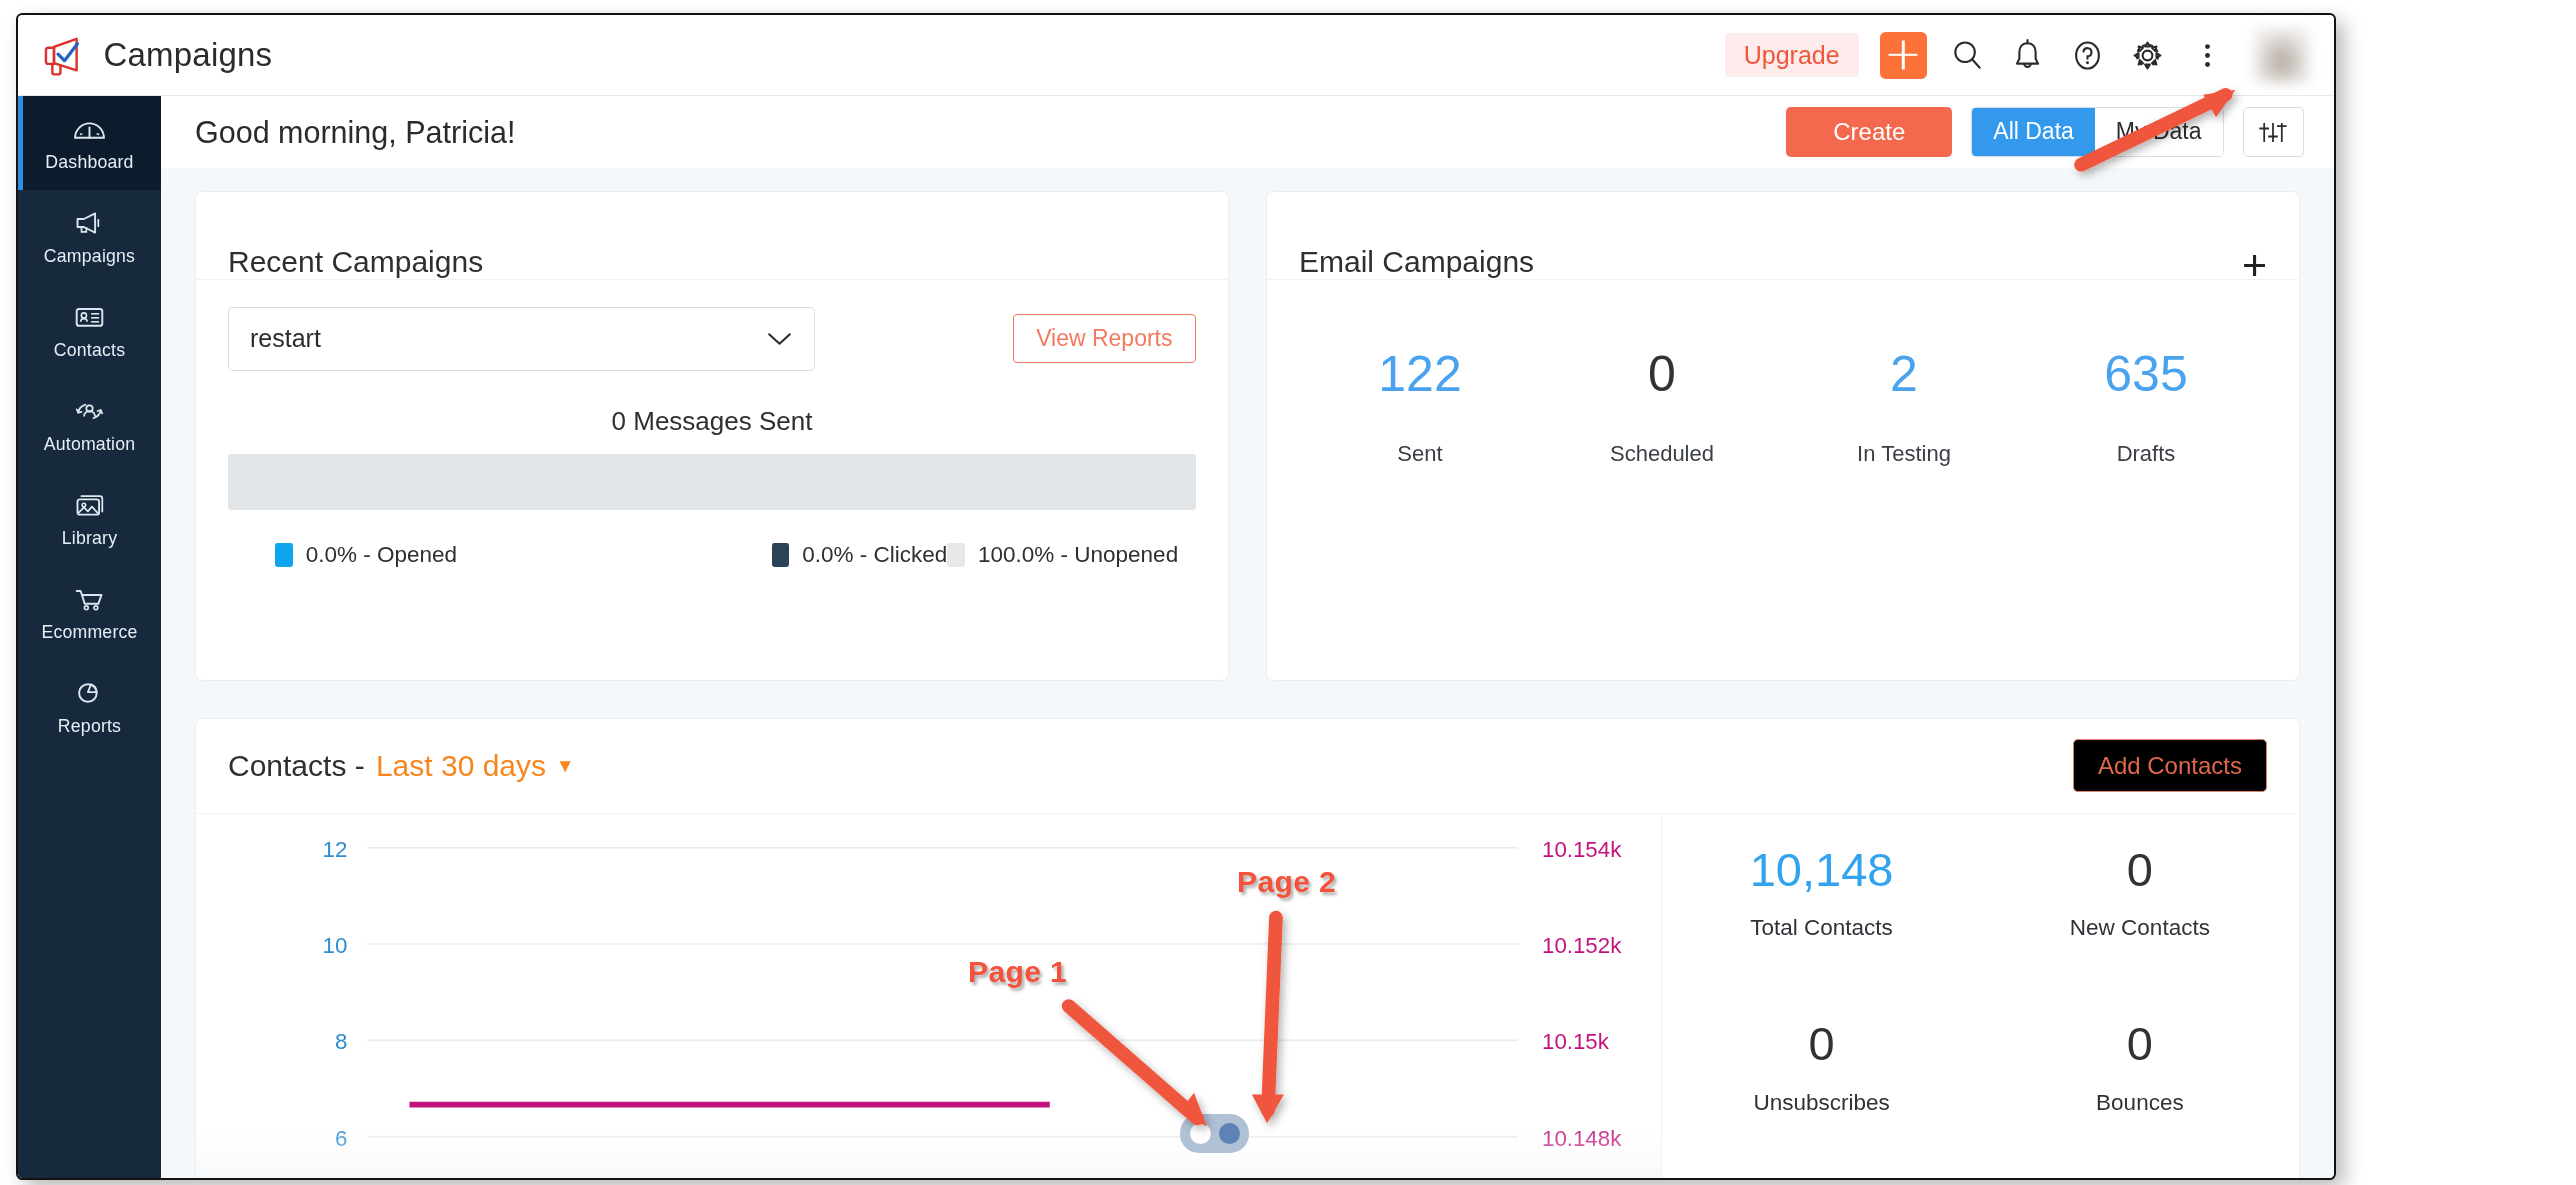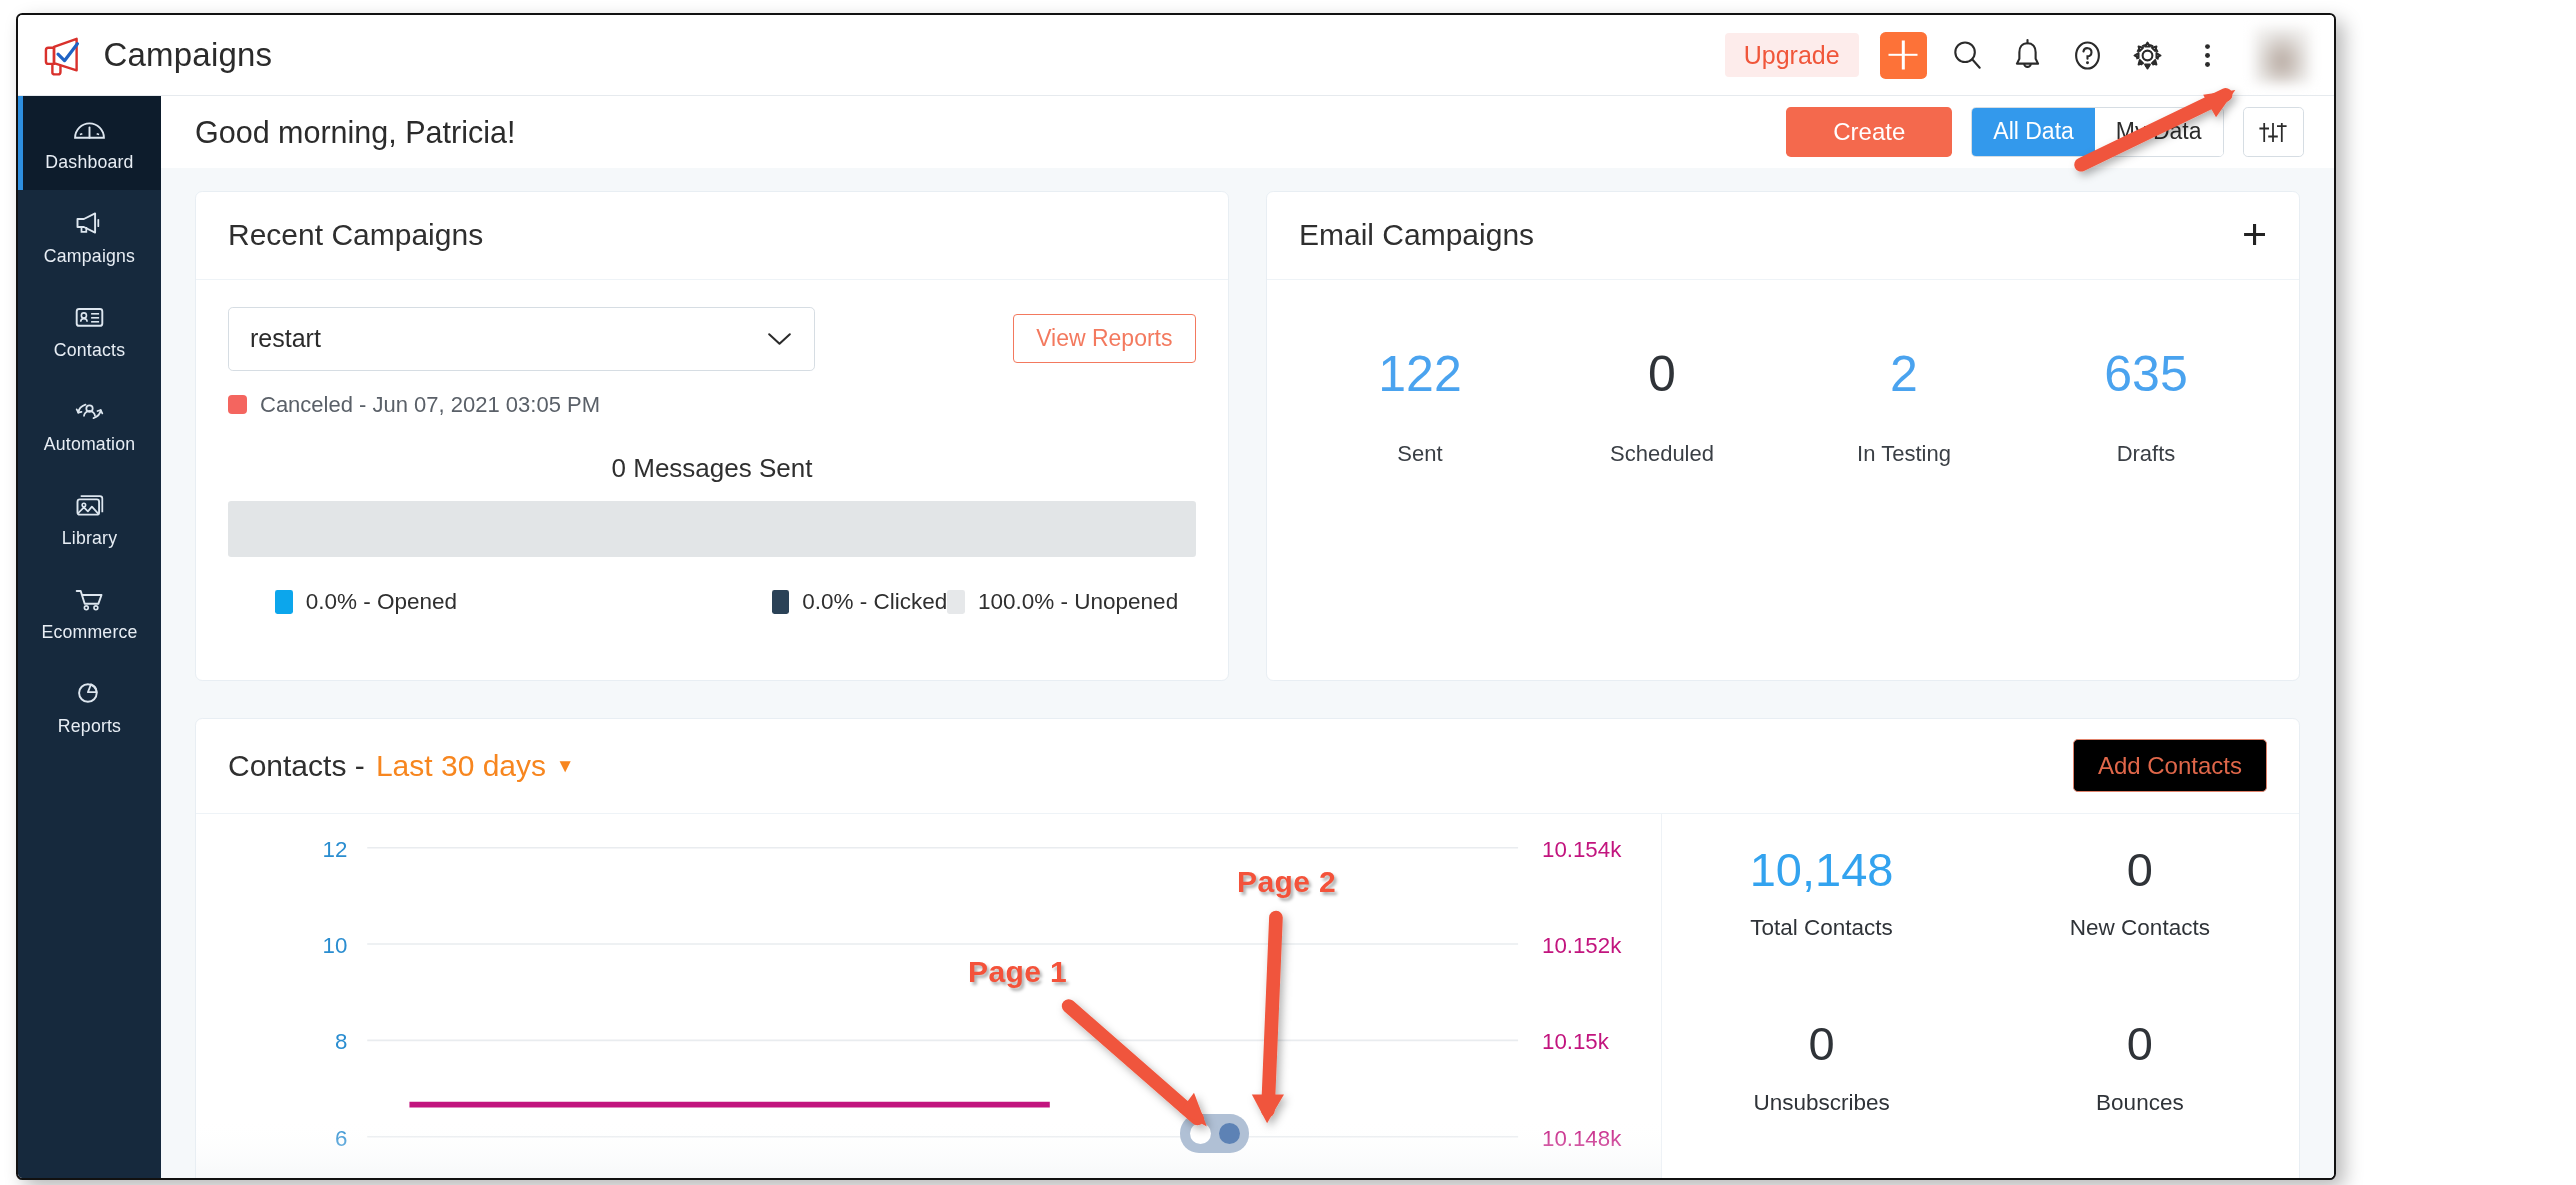--- a/index.html
+++ b/index.html
@@ -98,21 +98,21 @@
   .seg-btn.on { background: #3399ec; color: #fff; }
   .filter-btn {
     width: 61px; height: 50px; border: 0.8px solid #d6dde3; border-radius: 4.8px;
     background: #fff; cursor: pointer; display:flex; align-items:center; justify-content:center;
   }
 
   
   .cards-row { display: flex; gap: 37px; padding: 22.5px 34px 0 34px; }
   .card { background: #fff; border: 0.8px solid #e8eef3; border-radius: 7.2px; }
   .card-head {
-    height: 88px; display: flex; align-items: center; padding: 0 32px;
+    height: 88px; display: flex; align-items: flex-end; padding: 0 32px;
     border-bottom: 0.8px solid #eef3f7;
   }
   .card-title { font-size: 30px; color: #2f2f2f; }
   .card-head .hplus {
     margin-left: auto; font-size: 43px; line-height: 0.6; color: #222; cursor: pointer;
     font-weight: 300;
   }
 
   #recent-card { width: 1038px; height: 490px; }
   #email-card  { width: 1038px; height: 490px; }
@@ -350,24 +350,20 @@
             <div class="row1">
               <div class="select-box">
                 <span>restart</span>
                 <svg class="caret" width="27" height="16" viewBox="0 0 34 20">
                   <path d="M4 4 L17 16 L30 4" fill="none" stroke="#2b2b2b" stroke-width="2.6" stroke-linecap="round" stroke-linejoin="round"></path>
                 </svg>
               </div>
               <button class="view-reports">View Reports</button>
             </div>
 
-            <div class="status-line">
-              <span class="status-dot"></span>
-              <span class="status-text">Canceled - Jun 07, 2021 03:05 PM</span>
-            </div>
 
             <div class="msgs-sent">0 Messages Sent</div>
             <div class="progress"></div>
 
             <div class="legend">
               <div class="legend-item">
                 <span class="legend-sw" style="background:#0ca6ec"></span>
                 <span>0.0% - Opened</span>
               </div>
               <div class="legend-item">

